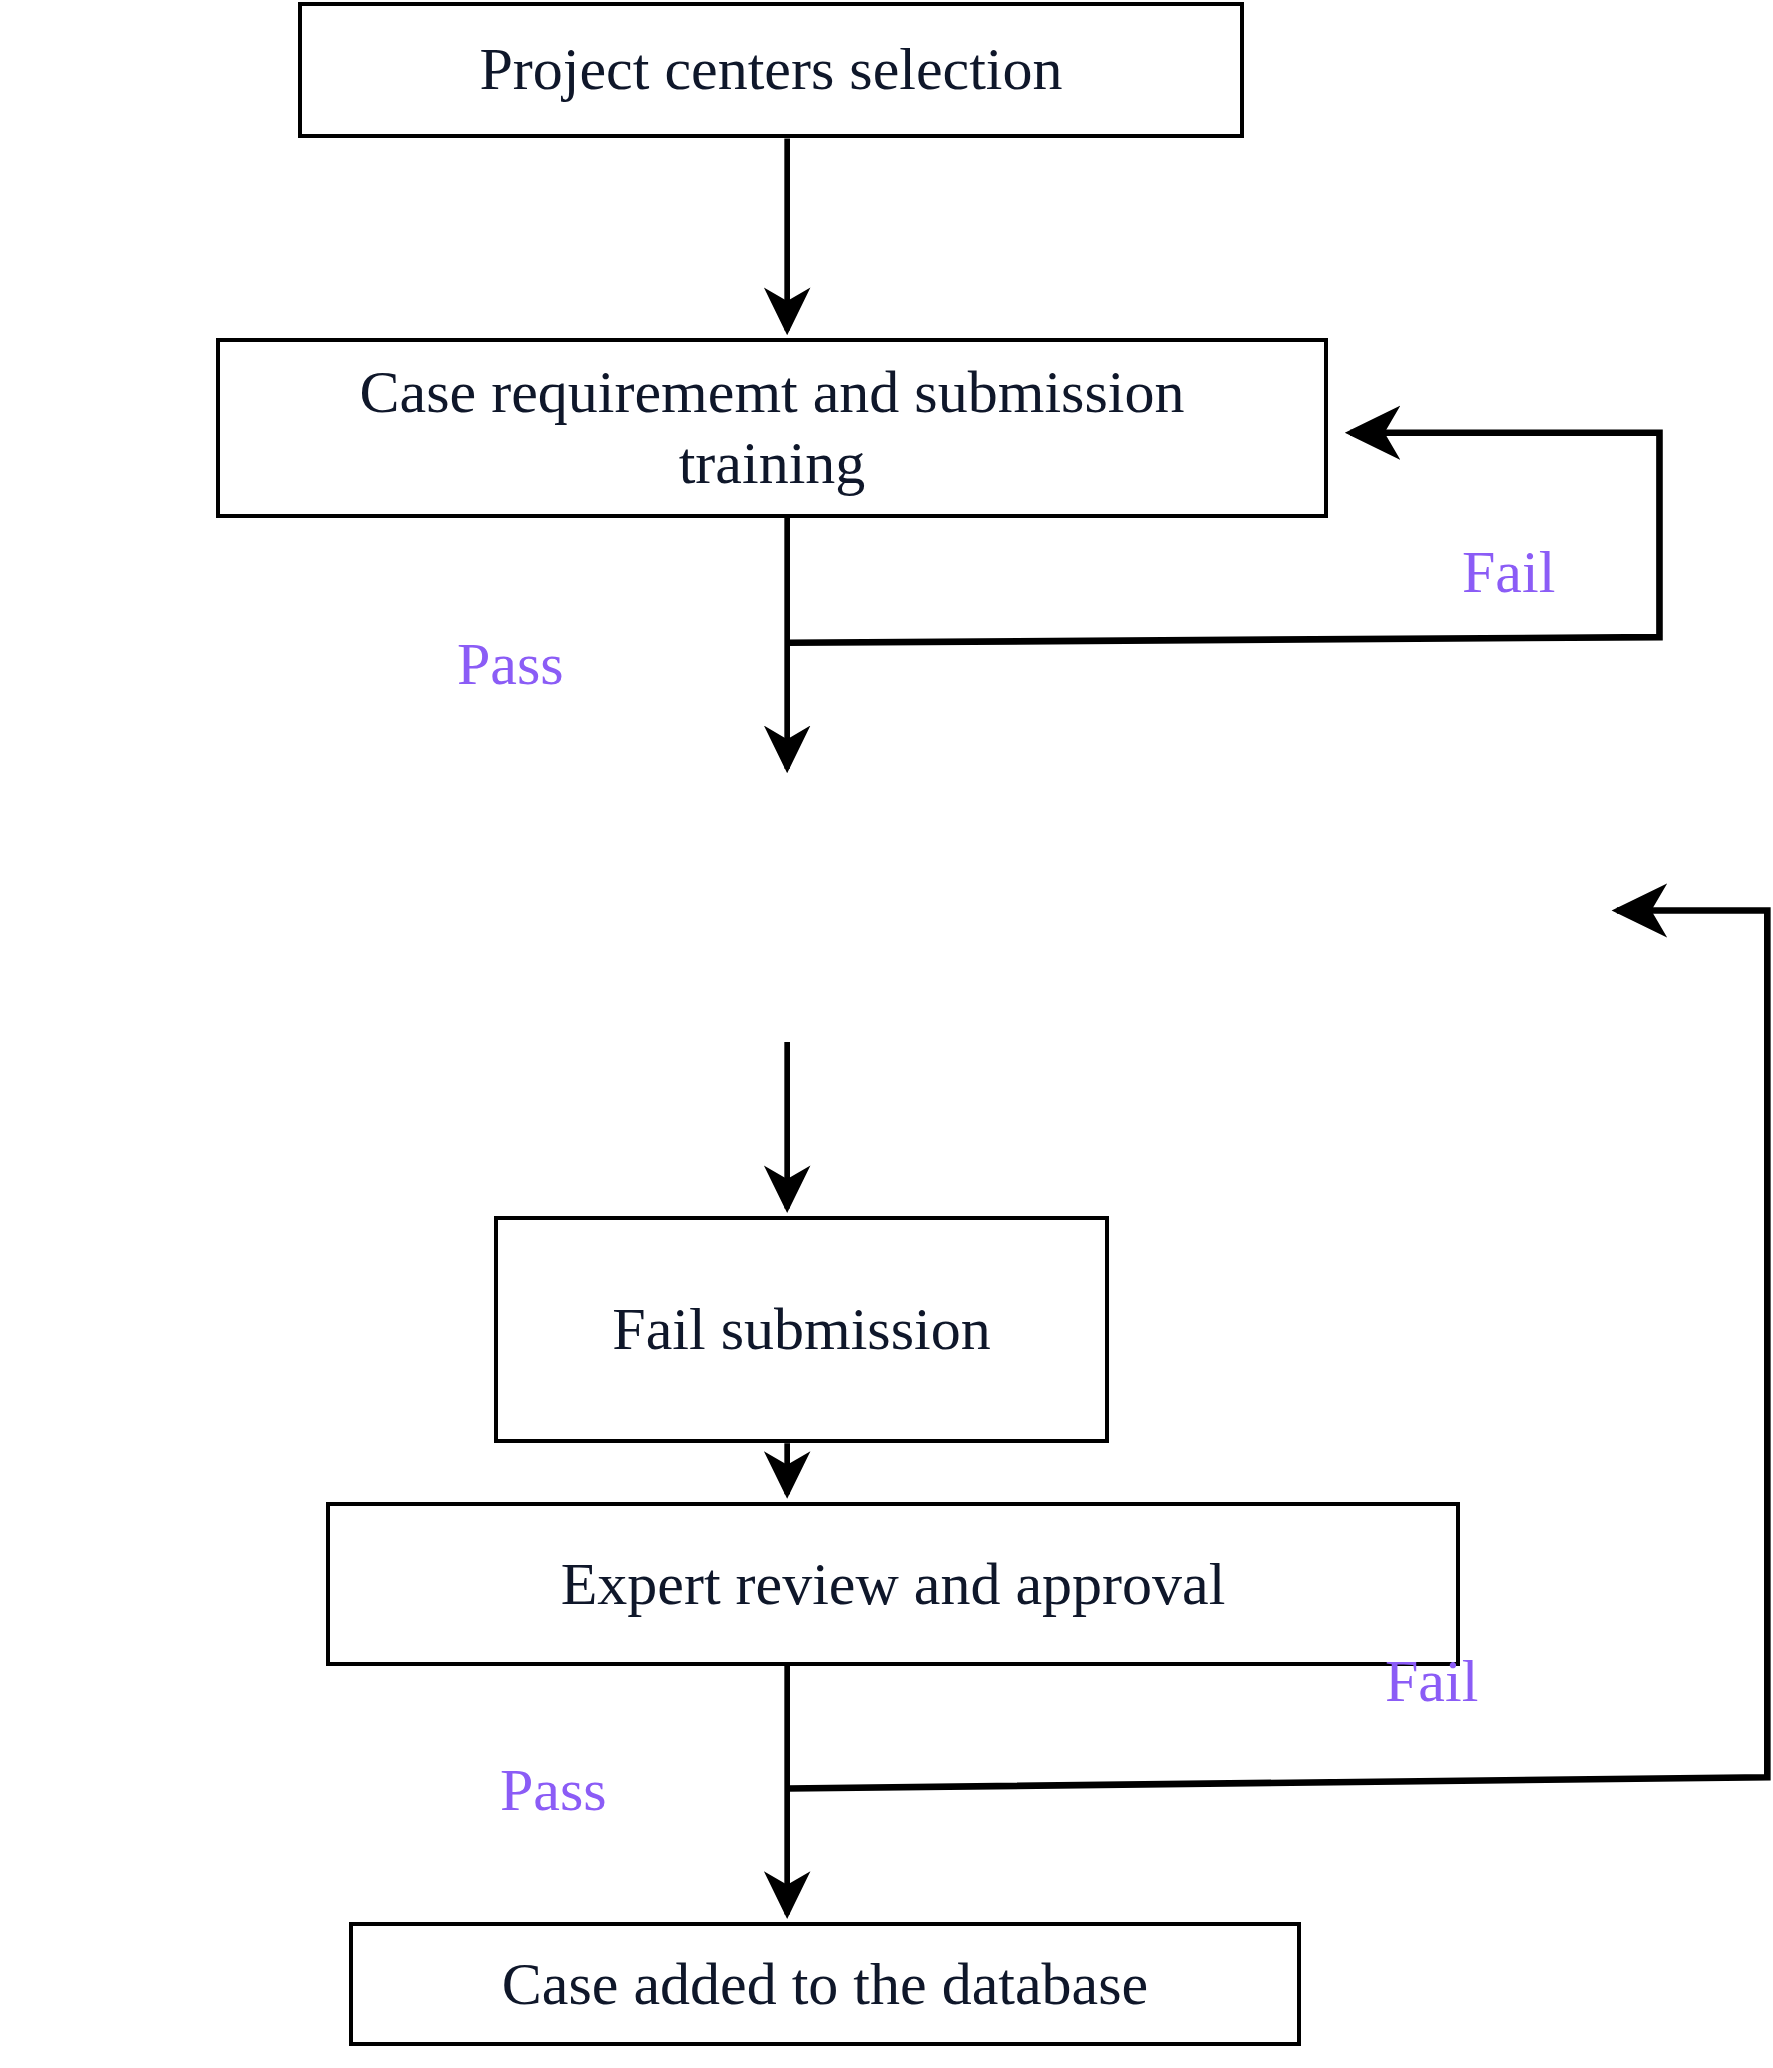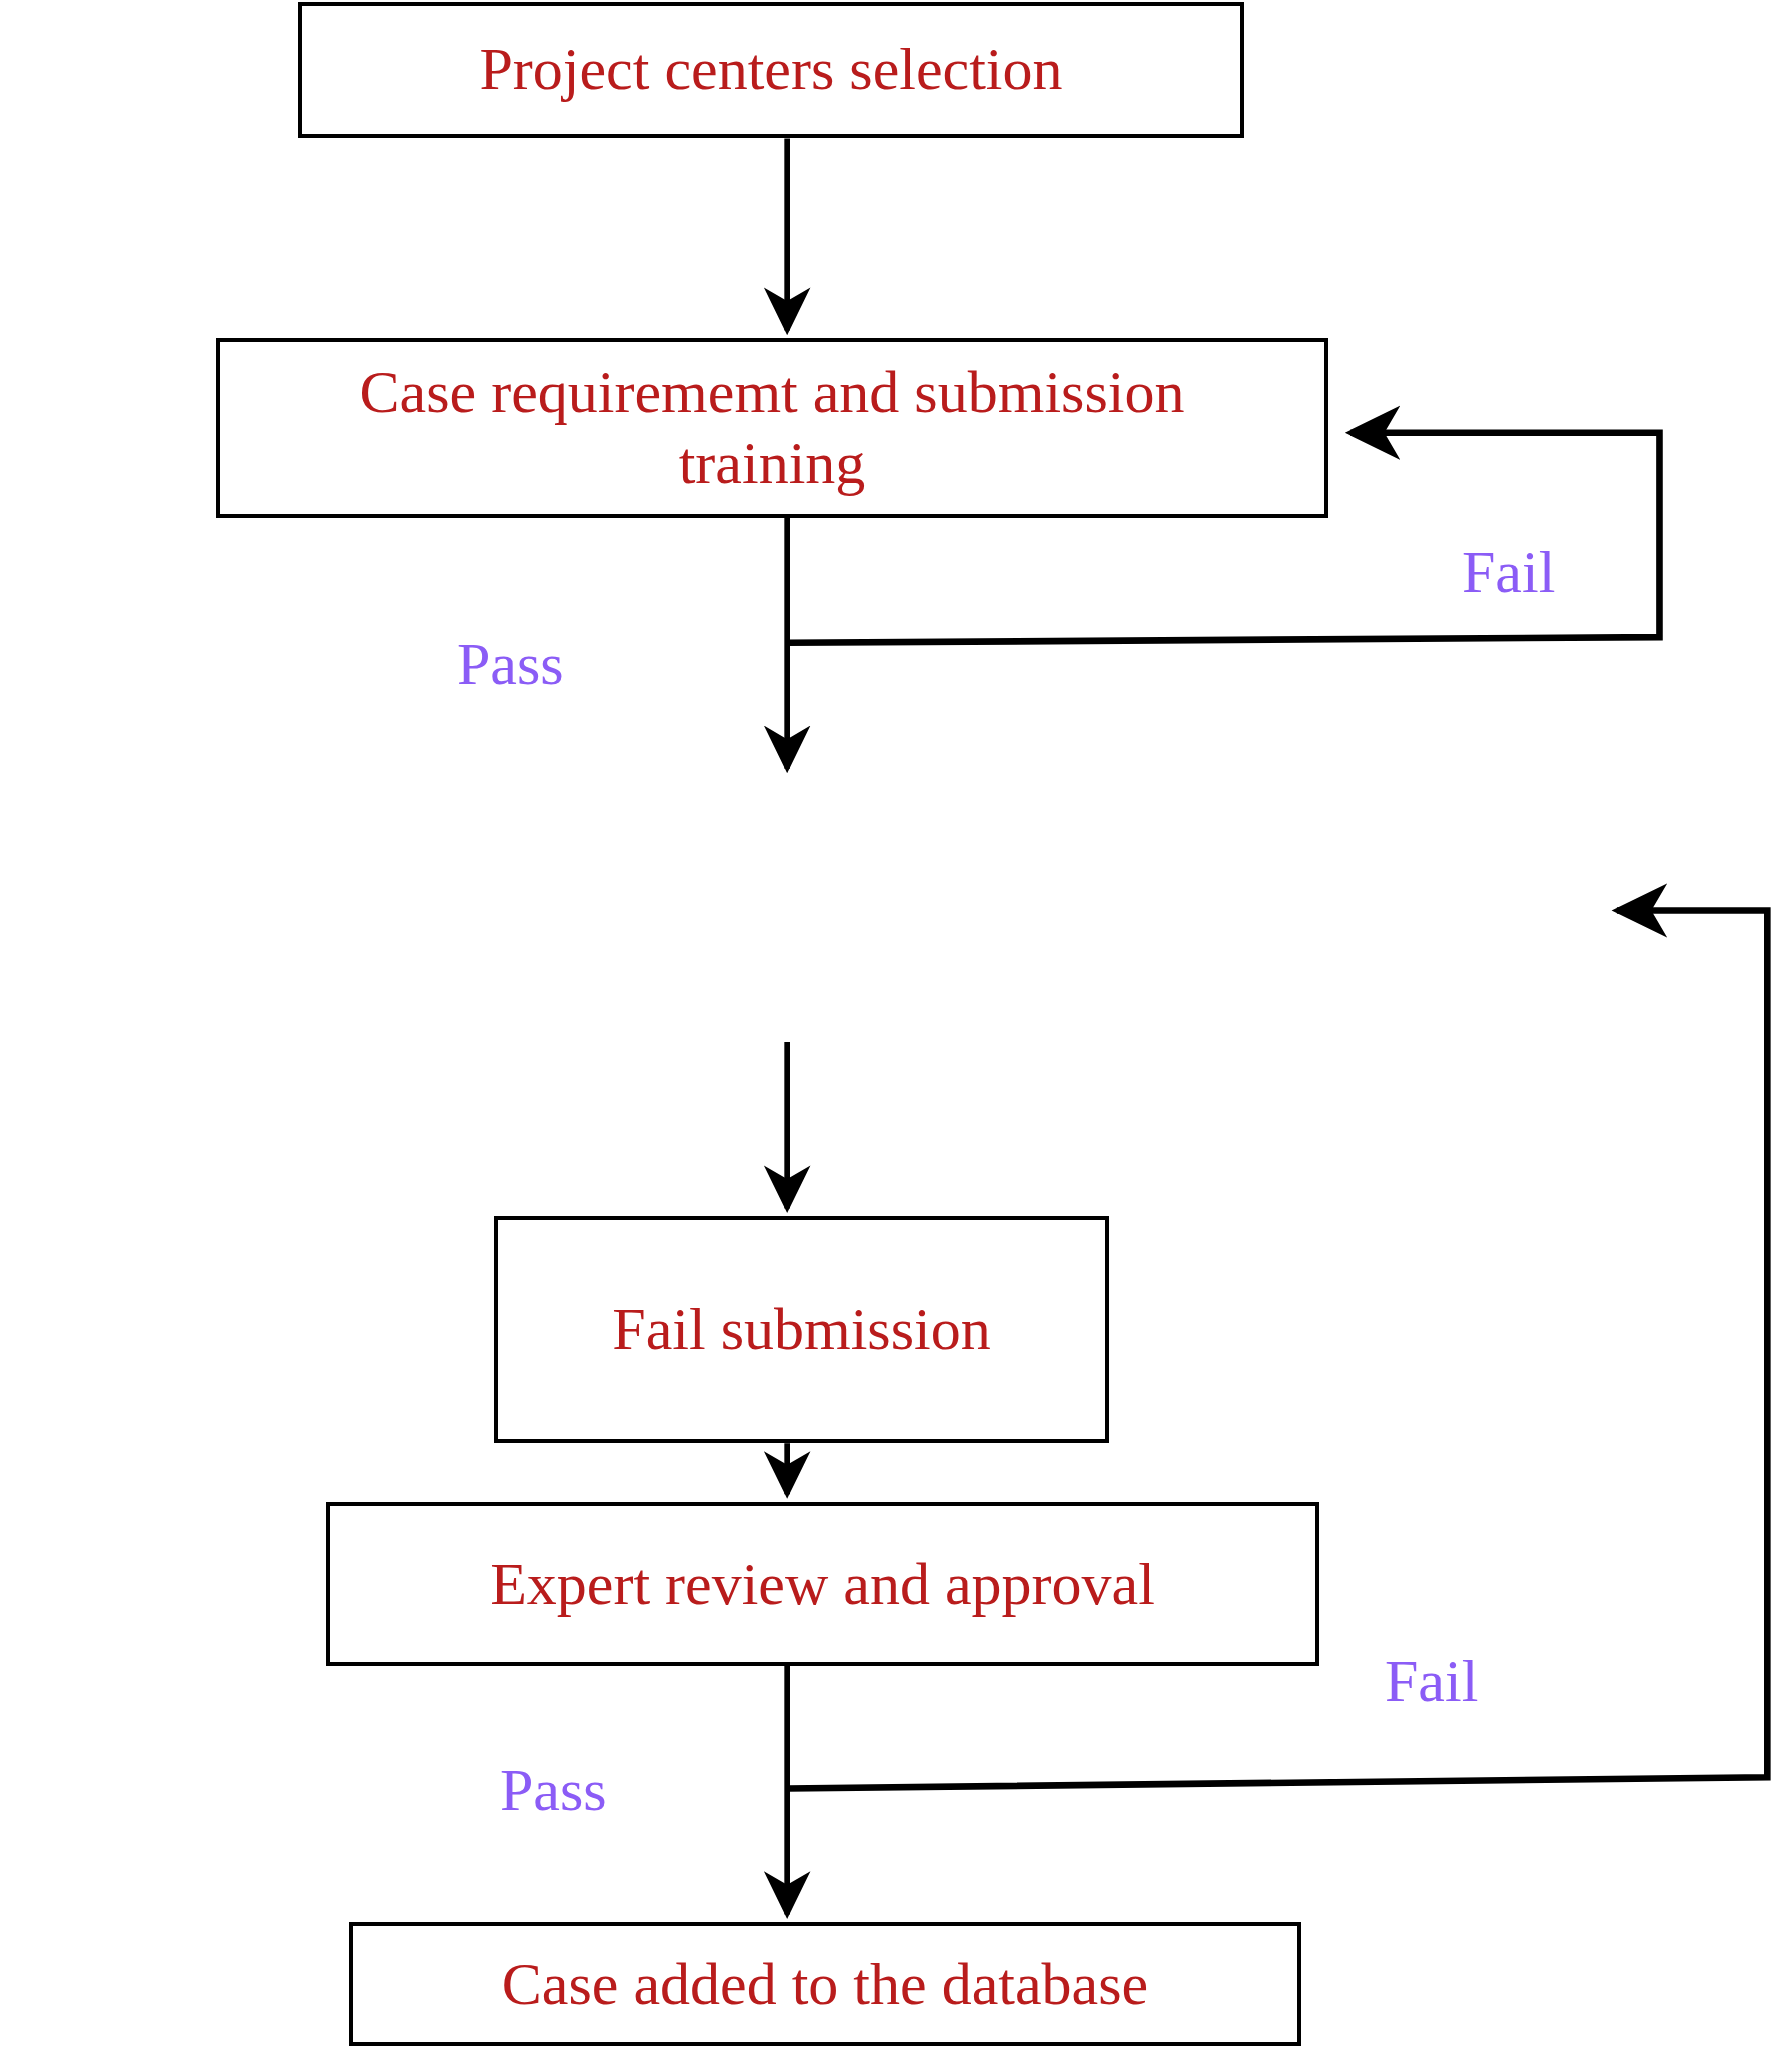--- a/index.html
+++ b/index.html
@@ -26,21 +26,21 @@
   }
   .node-box {
     position: absolute;
     box-sizing: border-box;
     border: 4.7px solid #000000;
     background: #ffffff;
     display: flex;
     align-items: center;
     justify-content: center;
     text-align: center;
-    color: #b91c1c;
+    color: #0f172a;
     font-family: "Liberation Serif", "DejaVu Serif", serif;
     line-height: 1.18;
   }
   .node-label {
     display: block;
     width: 100%;
     white-space: pre-line;
     padding: 0 9.5px;
     box-sizing: border-box;
   }
@@ -49,21 +49,21 @@
     color: #8b5cf6;
     font-family: "Liberation Serif", "DejaVu Serif", serif;
     white-space: nowrap;
   }
 
   
   #node-project-centers   { left: 298px;  top: 1.9px;    width: 946px; height: 136px; font-size: 60px; }
   #node-case-training     { left: 216px;  top: 338px;  width: 1112px; height: 180px; font-size: 60px; }
   #node-case-selection    { left: 1.9px;    top: 776px;  width: 1604px; height: 266px; font-size: 60px; }
   #node-case-submission   { left: 494px;  top: 1216px; width: 615px;  height: 227px; font-size: 60px; }
-  #node-expert-review     { left: 326px;  top: 1502px; width: 993px;  height: 164px; font-size: 60px; }
+  #node-expert-review     { left: 326px;  top: 1502px; width: 1134px;  height: 164px; font-size: 60px; }
   #node-case-database     { left: 335px;  top: 1922px; width: 952px; height: 124px; font-size: 60px; margin-left: 14px; }
 
   
   #label-pass-1 { left: 457px;  top: 630px;  font-size: 60px; }
   #label-fail-1 { left: 1462px; top: 538px;  font-size: 60px; }
   #label-pass-2 { left: 500px;  top: 1756px; font-size: 60px; }
   #label-fail-2 { left: 1385px; top: 1647px; font-size: 60px; }
 </style>
 </head>
 <body>

